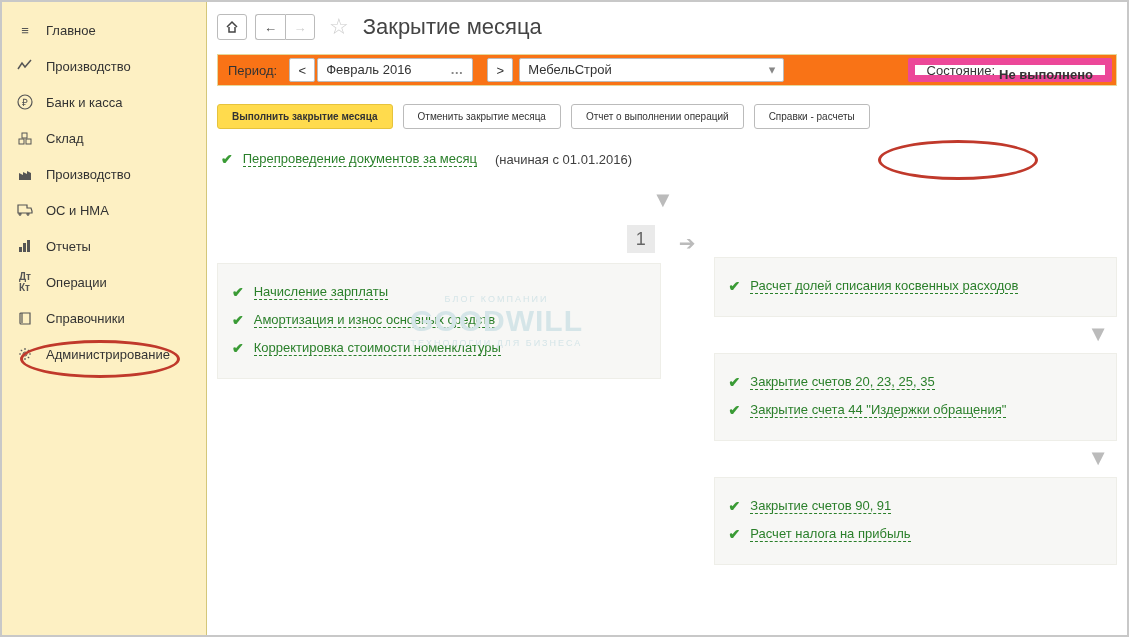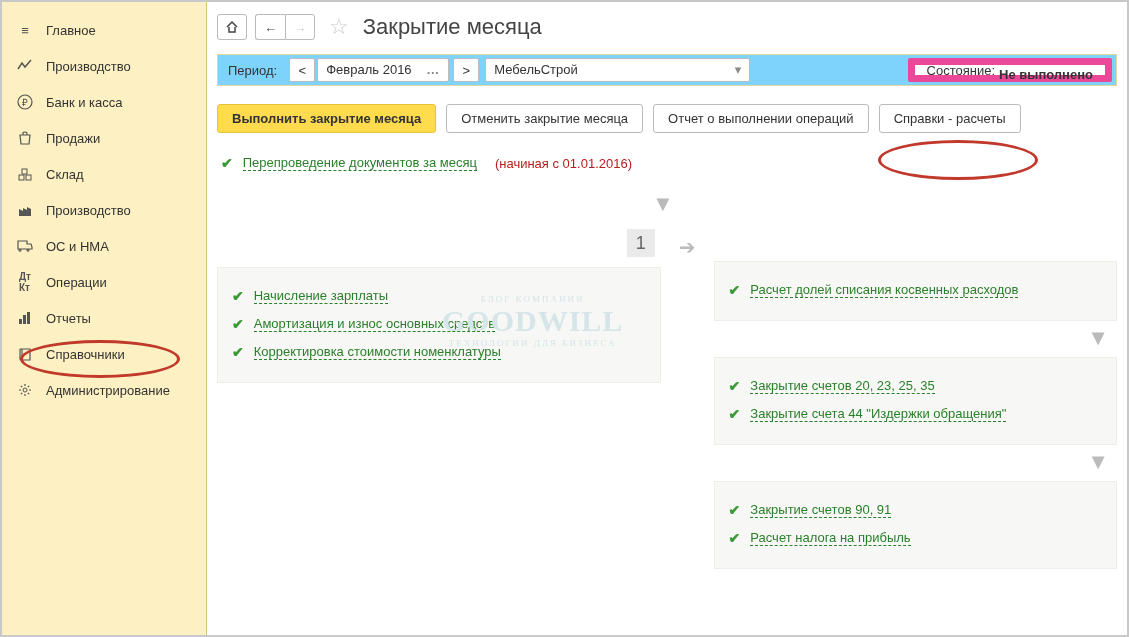--- a/index.html
+++ b/index.html
@@ -9,50 +9,50 @@
 .sidebar-item { display: flex; align-items: center; padding: 9px 14px; cursor: pointer; color: #333; position: relative; }
 .sidebar-icon { width: 18px; height: 18px; margin-right: 12px; display: flex; align-items: center; justify-content: center; color: #555; }
 .main { flex: 1; background: #fff; display: flex; flex-direction: column; padding: 0; }
 .titlebar { display: flex; align-items: center; padding: 12px 10px 14px 10px; gap: 8px; }
 .btn-sq { width: 30px; height: 26px; border: 1px solid #bbb; background: #fff; border-radius: 3px; display: flex; align-items: center; justify-content: center; cursor: pointer; color: #444; }
 .btn-group { display: flex; }
 .btn-group .btn-sq:first-child { border-radius: 3px 0 0 3px; border-right: none;}
 .btn-group .btn-sq:last-child { border-radius: 0 3px 3px 0; }
 .star { color: #ccc; font-size: 22px; padding: 0 6px; }
 .page-title { font-size: 22px; color: #444; font-weight: normal; }
-.period-bar { display: flex; align-items: center; background: #7dd3fc; border: 1px solid #e5d89a; margin: 0 10px; height: 32px; }
+.period-bar { display: flex; align-items: center; background: #f97316; border: 1px solid #e5d89a; margin: 0 10px; height: 32px; }
 .period-label { padding: 0 10px; }
 .arrow-btn { width: 26px; height: 24px; border: 1px solid #bbb; background: #fff; display:flex; align-items:center; justify-content:center; margin: 0 2px; cursor:pointer; border-radius:2px;}
 .period-field { background: #fff; border: 1px solid #bbb; height: 24px; line-height: 22px; padding: 0 8px; display:flex; align-items:center; justify-content:space-between; border-radius:2px;}
-.period-month { width: 132px; margin-right:2px;}
+.period-month { width: 156px; margin-right:12px;}
 .period-org { width: 265px; margin-left:4px;}
 .dots { color:#888; font-weight:bold; letter-spacing:-1px; padding:0 2px;}
 .state-box { margin-left: auto; padding: 0 12px; height: 24px; display:flex; align-items:center; background: #fff; border:7px solid #ec4899; border-radius:2px; margin-right:4px;}
 .state-val { font-weight: bold; margin-left: 4px; margin-top: 8px; }
 .actions { display: flex; gap: 10px; padding: 18px 10px 16px 10px; align-items:center;}
-.btn { border: 1px solid #bbb; background: #fff; padding: 6px 14px; border-radius: 3px; cursor: pointer; font-size: 13px; color:#333;}
+.btn { border: 1px solid #bbb; background: #fff; padding: 6px 14px; border-radius: 3px; cursor: pointer; font-size: 10px; color:#333;}
 .btn-primary { background: #ffdb4d; border-color: #e6c33c; font-weight: bold; }
 .content { padding: 0 10px; display: flex; flex-direction: column; gap: 6px; }
 .repost-row { display: flex; align-items: center; padding: 6px 0 10px 4px; gap: 10px; }
 .check { color: #3a9b35; font-weight: bold; font-size: 14px; }
 .dotted-link { color: #2a7f2a; border-bottom: 1px dashed #2a7f2a; cursor: pointer; }
-.hint { color: #b91c1c; margin-left: 8px; }
+.hint { color: #404040; margin-left: 8px; }
 .flow { display: flex; gap: 18px; align-items: flex-start; }
 .col { flex: 1; display:flex; flex-direction:column; }
 .block { background: #f7f7f5; border: 1px solid #eeeee8; padding: 14px 14px 16px 14px; margin-bottom: 0; min-height:50px;}
 .block-item { display: flex; align-items: center; gap: 10px; padding: 6px 0; }
 .step-num { width: 28px; height: 28px; background: #eaeaea; display:flex; align-items:center; justify-content:center; font-size:18px; color:#666; margin-left:auto; margin-bottom:4px;}
 .arrow-down { text-align: right; color: #bbb; font-size: 22px; padding: 4px 8px 6px 0; }
 .arrow-down.center { text-align: center; }
 .arrow-right { color: #bbb; font-size: 20px; padding-top:6px; }
 .right-head { display:flex; align-items:center; justify-content:flex-end; gap:10px; padding-bottom:6px; padding-right:6px;}
 .circle { position: absolute; border: 3px solid #c0392b; border-radius: 50%; pointer-events: none; }
 .circle-ops { width: 160px; height: 38px; left: 18px; top: 338px; }
 .circle-ref { width: 160px; height: 40px; left: 876px; top: 138px; }
-.watermark { position:absolute; left:440px; top:292px; color:#d5e5e8; font-size:30px; font-weight:bold; letter-spacing:1px; pointer-events:none; font-family: Liberation Serif, serif; }
+.watermark { position:absolute; left:408px; top:292px; color:#d5e5e8; font-size:30px; font-weight:bold; letter-spacing:1px; pointer-events:none; font-family: Liberation Sans, sans-serif; }
 .watermark .sub { font-size:9px; color:#d5e5e8; letter-spacing:2px; display:block; text-align:center; font-weight:normal;}
 svg { display:block; }
 </style>
 </head>
 <body>
 
 <div class="layout">
   <div class="sidebar">
     <div class="sidebar-item">
         <span class="sidebar-icon">≡</span>
@@ -71,28 +71,20 @@
           <svg width="16" height="16" viewBox="0 0 16 16">
             <circle cx="8" cy="8" r="7" stroke="#555" fill="none" stroke-width="1.2"></circle>
             <text x="8" y="12" text-anchor="middle" font-size="10" fill="#555">₽</text>
           </svg>
         </span>
         <span>Банк и касса</span>
       </div>
     <div class="sidebar-item">
         <span class="sidebar-icon">
           <svg width="14" height="14" viewBox="0 0 14 14">
-            <path d="M2 4 L12 4 L11 13 L3 13 Z M5 4 L5 2 Q5 1 7 1 Q9 1 9 2 L9 4" stroke="#555" fill="none" stroke-width="1.2"></path>
-          </svg>
-        </span>
-        <span>Продажи</span>
-      </div>
-    <div class="sidebar-item">
-        <span class="sidebar-icon">
-          <svg width="14" height="14" viewBox="0 0 14 14">
             <rect x="1" y="8" width="5" height="5" stroke="#555" fill="none"></rect>
             <rect x="8" y="8" width="5" height="5" stroke="#555" fill="none"></rect>
             <rect x="4" y="2" width="5" height="5" stroke="#555" fill="none"></rect>
           </svg>
         </span>
         <span>Склад</span>
       </div>
     <div class="sidebar-item">
         <span class="sidebar-icon">
           <svg width="14" height="14" viewBox="0 0 14 14">
@@ -104,33 +96,33 @@
     <div class="sidebar-item">
         <span class="sidebar-icon">
           <svg width="16" height="12" viewBox="0 0 16 12">
             <path d="M1 1 L10 1 L10 4 L14 4 L15 7 L15 9 L1 9 Z M4 10 A1 1 0 1 0 4 10.1 M12 10 A1 1 0 1 0 12 10.1" stroke="#555" fill="none" stroke-width="1.2"></path>
           </svg>
         </span>
         <span>ОС и НМА</span>
       </div>
     <div class="sidebar-item">
         <span class="sidebar-icon">
-          <span style="font-size:10px;font-weight:bold;color:#555;">Дт<br>Кт</span>
-        </span>
-        <span>Операции</span>
-      </div>
-    <div class="sidebar-item">
-        <span class="sidebar-icon">
           <svg width="14" height="14" viewBox="0 0 14 14">
             <rect x="1" y="8" width="3" height="5" fill="#555"></rect>
             <rect x="5" y="4" width="3" height="9" fill="#555"></rect>
             <rect x="9" y="1" width="3" height="12" fill="#555"></rect>
           </svg>
         </span>
         <span>Отчеты</span>
+      </div>
+    <div class="sidebar-item">
+        <span class="sidebar-icon">
+          <span style="font-size:10px;font-weight:bold;color:#555;">Дт<br>Кт</span>
+        </span>
+        <span>Операции</span>
       </div>
     <div class="sidebar-item">
         <span class="sidebar-icon">
           <svg width="14" height="14" viewBox="0 0 14 14">
             <path d="M2 2 L2 12 Q2 13 3 13 L12 13 L12 2 L3 2 Q2 2 2 3 M4 2 L4 12" stroke="#555" fill="none" stroke-width="1.2"></path>
           </svg>
         </span>
         <span>Справочники</span>
       </div>
     <div class="sidebar-item">

